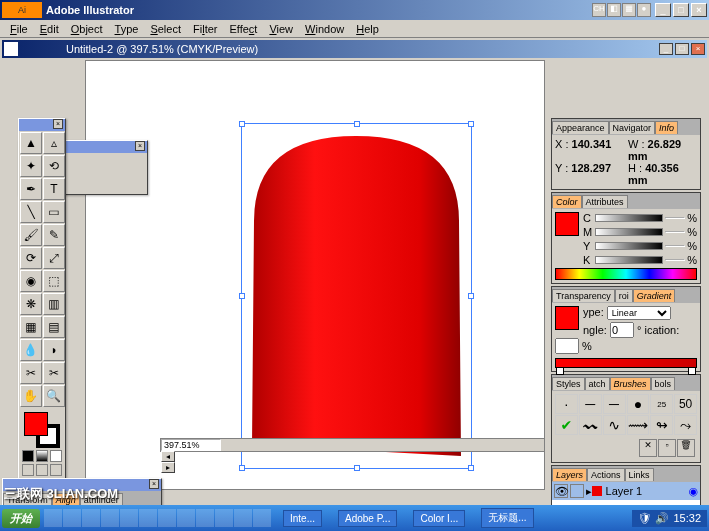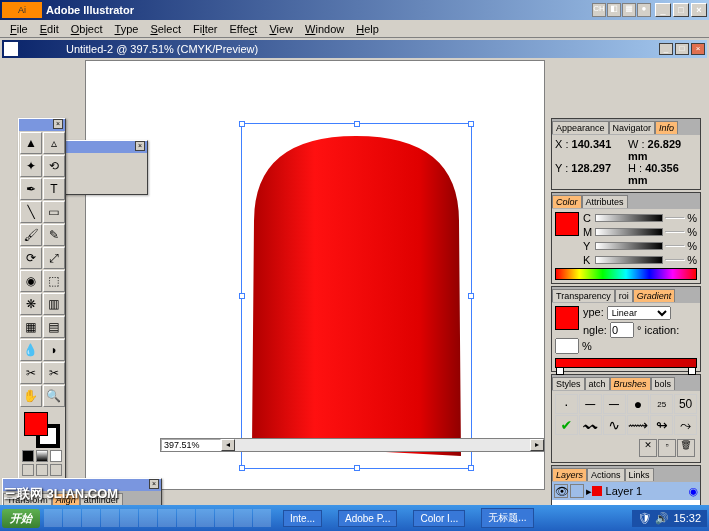--- a/index.html
+++ b/index.html
@@ -76,21 +76,21 @@
 .brush-cell { height: 20px; border: 1px solid #ccc; display: flex; align-items: center; justify-content: center; font-size: 14px; cursor: pointer; }
 
 .layer-row { display: flex; align-items: center; padding: 2px; background: #9ebde8; }
 .layer-vis { width: 14px; height: 14px; border: 1px solid #808080; margin-right: 2px; text-align: center; }
 .layer-color { width: 10px; height: 10px; background: #e00; margin-right: 4px; }
 
 .transform-panel { position: absolute; left: 2px; top: 418px; width: 160px; }
 .align-row { display: flex; gap: 1px; padding: 2px; }
 .align-btn { width: 18px; height: 18px; border: 1px solid #808080; background: #d4d0c8; cursor: pointer; font-size: 9px; text-align: center; }
 
-.hscroll { position: absolute; left: 160px; bottom: 38px; width: 385px; height: 14px; background: #d4d0c8; border: 1px solid #808080; display: flex; }
+.hscroll { position: absolute; left: 160px; bottom: 38px; width: 385px; height: 14px; background: #d4d0c8; border: 1px solid #808080; display: flex; flex-direction: column; }
 .scroll-btn { width: 14px; height: 12px; background: #d4d0c8; border: 1px solid #fff; border-right-color: #404040; border-bottom-color: #404040; font-size: 8px; text-align: center; }
 .zoom-box { width: 60px; border: 1px inset #fff; background: #fff; padding: 0 2px; font-size: 9px; }
 
 .taskbar { position: absolute; bottom: 0; left: 0; right: 0; height: 26px; background: linear-gradient(to bottom, #3e95e8, #2060c0); display: flex; align-items: center; padding: 0 2px; }
 .start-btn { background: linear-gradient(to bottom, #5eb050, #3a8030); color: white; padding: 2px 8px; border-radius: 3px; font-weight: bold; cursor: pointer; font-style: italic; }
 .ql { display: flex; gap: 1px; margin: 0 4px; }
 .ql-btn { width: 18px; height: 18px; background: rgba(255,255,255,0.2); cursor: pointer; }
 .task-btn { background: #3878d8; border: 1px solid #2050a0; color: white; padding: 2px 6px; margin: 0 8px; cursor: pointer; font-size: 10px; max-width: 70px; overflow: hidden; white-space: nowrap; }
 .tray { margin-left: auto; background: #1a50a8; padding: 2px 6px; color: white; display: flex; align-items: center; gap: 4px; }
 </style>

